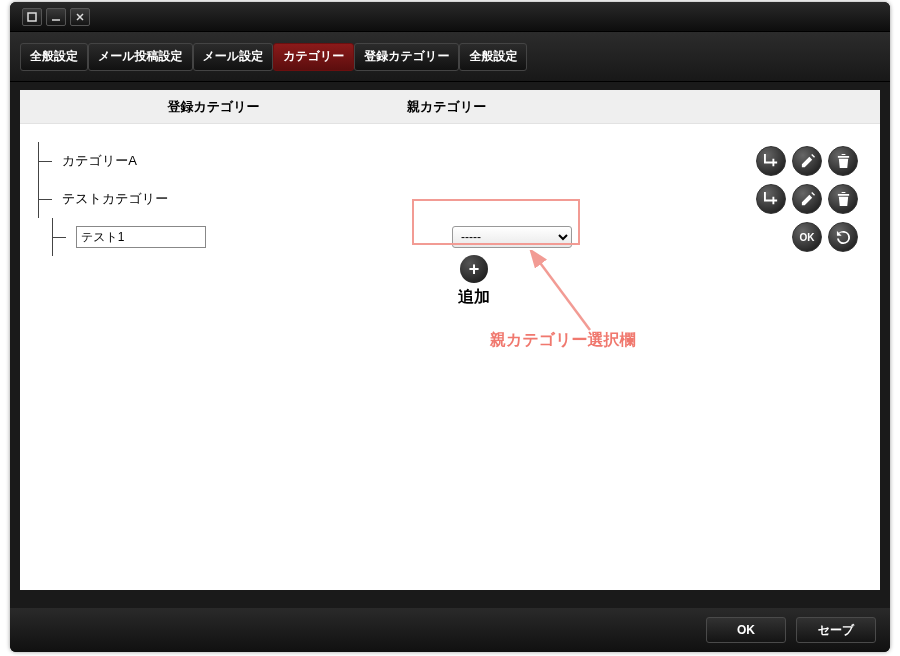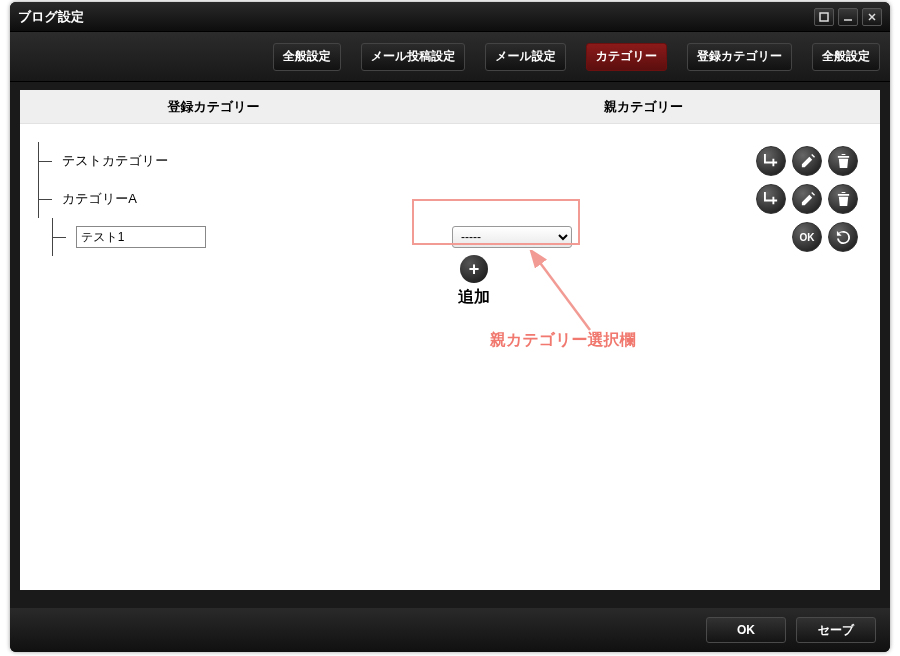--- a/index.html
+++ b/index.html
@@ -42,23 +42,22 @@
     color: #ddd;
     display: flex; align-items: center; justify-content: center;
     font-size: 11px;
     cursor: pointer;
   }
   .tabbar {
     height: 50px;
     background: linear-gradient(#2c2c2c,#181818);
     display: flex;
     align-items: center;
-    justify-content: flex-end;
     padding: 16px 10px;
-    gap: 20px;
+    gap: 0;
     border-bottom: 1px solid #000;
   }
   .tab-btn {
     height: 28px;
     padding: 0 9px;
     background: linear-gradient(#2b2b2b,#111);
     border: 1px solid #444;
     border-radius: 3px;
     color: #fff;
     font-size: 12px;
@@ -86,21 +85,21 @@
   .col-head {
     height: 34px;
     background: #efefef;
     display: flex;
     align-items: center;
     font-size: 13px;
     font-weight: bold;
     border-bottom: 1px solid #e2e2e2;
   }
   .col-head .c1 { width: 45%; text-align: center; }
-  .col-head .c2 { width: 55%; text-align: center; }
+  .col-head .c2 { width: 55%; text-align: left; }
   .rows { padding: 18px 12px 0 12px; position: relative; }
   .cat-row {
     display: flex;
     align-items: center;
     height: 38px;
     position: relative;
   }
   .cat-row .tree {
     width: 30px; position: relative; height: 100%;
   }
@@ -207,21 +206,20 @@
     color:#fff; font-weight:bold; font-size:12px;
     cursor:pointer;
   }
 </style>
 </head>
 <body>
 
 <div class="window">
 
   <div class="titlebar">
-    <div class="title">ブログ設定</div>
     <div class="win-btn">
       <svg viewBox="0 0 10 10" width="10" height="10">
           <rect x="1" y="1" width="8" height="8" fill="none" stroke="#ddd" stroke-width="1.5"></rect>
         </svg>
     </div>
     <div class="win-btn">
       <svg viewBox="0 0 10 10" width="10" height="10">
           <line x1="1" y1="8" x2="9" y2="8" stroke="#ddd" stroke-width="1.5"></line>
         </svg>
     </div>
@@ -247,21 +245,21 @@
 
       <div class="col-head">
         <div class="c1">登録カテゴリー</div>
         <div class="c2">親カテゴリー</div>
       </div>
 
       <div class="rows">
 
         <div class="cat-row">
           <div class="tree"></div>
-          <span class="cat-label">テストカテゴリー</span>
+          <span class="cat-label">カテゴリーA</span>
           <div class="row-actions">
             <div class="ico-btn">
                 <svg viewBox="0 0 16 16">
                   <path d="M2 2v6h4v2H0V0h2zM11 8h3v2h-3v3H9v-3H6V8h3V5h2z"></path>
                 </svg>
               </div>
             <div class="ico-btn">
                 <svg viewBox="0 0 16 16">
                   <path d="M2 11l8-8 3 3-8 8H2zM12 1l1-1 3 3-1 1z"></path>
                 </svg>
@@ -269,21 +267,21 @@
             <div class="ico-btn">
                 <svg viewBox="0 0 16 16">
                   <path d="M3 5h10l-1 10H4zM2 2h12v2H2zM6 0h4v1H6z"></path>
                 </svg>
               </div>
           </div>
         </div>
 
         <div class="cat-row">
           <div class="tree"></div>
-          <span class="cat-label">カテゴリーA</span>
+          <span class="cat-label">テストカテゴリー</span>
           <div class="row-actions">
             <div class="ico-btn">
                 <svg viewBox="0 0 16 16">
                   <path d="M2 2v6h4v2H0V0h2zM11 8h3v2h-3v3H9v-3H6V8h3V5h2z"></path>
                 </svg>
               </div>
             <div class="ico-btn">
                 <svg viewBox="0 0 16 16">
                   <path d="M2 11l8-8 3 3-8 8H2zM12 1l1-1 3 3-1 1z"></path>
                 </svg>

